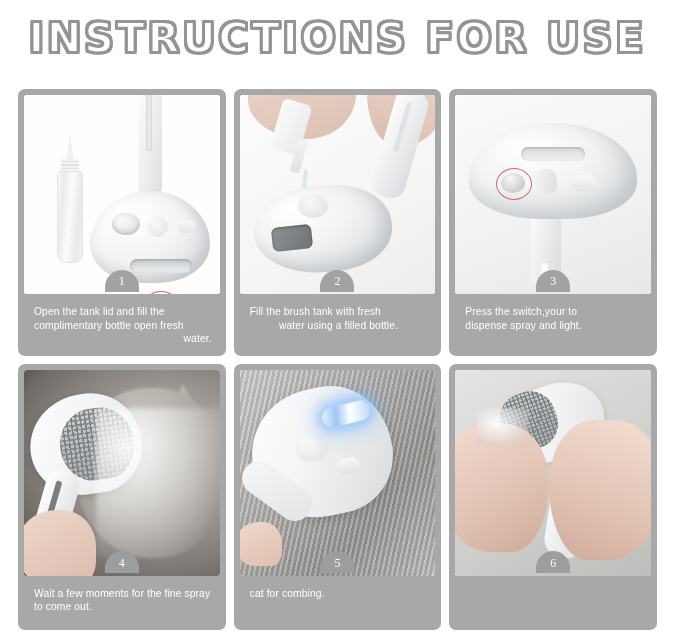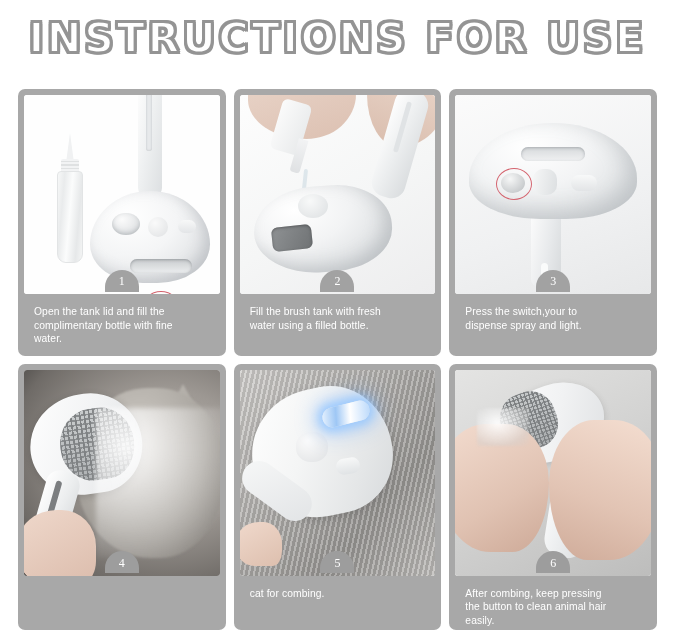--- a/index.html
+++ b/index.html
@@ -430,43 +430,43 @@
         <div class="cap"></div>
         <div class="knob"></div>
         <div class="btn"></div>
         <div class="window"></div>
       </div>
       <div class="red-ring" style="left:118px;top:196px;width:36px;height:34px;"></div>
     </div>
     <div class="badge">1</div>
     <div class="caption justify">
       <span>Open the tank lid and fill the</span>
-      <span>complimentary bottle with fine</span>
-      <span style="text-align:left">water.</span>
+      <span>complimentary bottle open fresh</span>
+      <span style="text-align:right">water.</span>
     </div>
   </div>
 
   <div class="panel panel-top">
     <div class="stage p2">
       <div class="p2-bg"></div>
       <div class="hand2"></div>
       <div class="handle"></div>
       <div class="handle-slot"></div>
       <div class="hand"></div>
       <div class="bottle2"></div>
       <div class="nozzle"></div>
       <div class="stream"></div>
       <div class="body"></div>
       <div class="port"></div>
       <div class="window"></div>
     </div>
     <div class="badge">2</div>
     <div class="caption justify">
       <span>Fill the brush tank with fresh</span>
-      <span style="text-align:left">water using a filled bottle.</span>
+      <span style="text-align:center">water using a filled bottle.</span>
     </div>
   </div>
 
   <div class="panel panel-top">
     <div class="stage p3">
       <div class="p3-bg"></div>
       <div class="neck"></div>
       <div class="stem-slot"></div>
       <div class="head"></div>
       <div class="window"></div>
@@ -488,20 +488,24 @@
       <div class="cat-ear"></div>
       <div class="cat"></div>
       <div class="mist"></div>
       <div class="brush"></div>
       <div class="pad"></div>
       <div class="handle"></div>
       <div class="hslot"></div>
       <div class="hand"></div>
     </div>
     <div class="badge">4</div>
+    <div class="caption">
+      <span>Wait a few moments for the fine</span>
+      <span>spray to come out.</span>
+    </div>
   </div>
 
   <div class="panel panel-bottom">
     <div class="stage p5">
       <div class="p5-bg"></div>
       <div class="dev"></div>
       <div class="neck"></div>
       <div class="knob"></div>
       <div class="btn"></div>
       <div class="led"></div>
@@ -518,20 +522,15 @@
       <div class="p6-bg"></div>
       <div class="headb"></div>
       <div class="pad"></div>
       <div class="handle"></div>
       <div class="hslot"></div>
       <div class="fur"></div>
       <div class="handL"></div>
       <div class="handR"></div>
     </div>
     <div class="badge">6</div>
-    <div class="caption justify">
-      <span>After combing, keep pressing</span>
-      <span>the button to clean animal hair</span>
-      <span style="text-align:left">easily.</span>
-    </div>
   </div>
 
 </div>
 
 </body></html>

